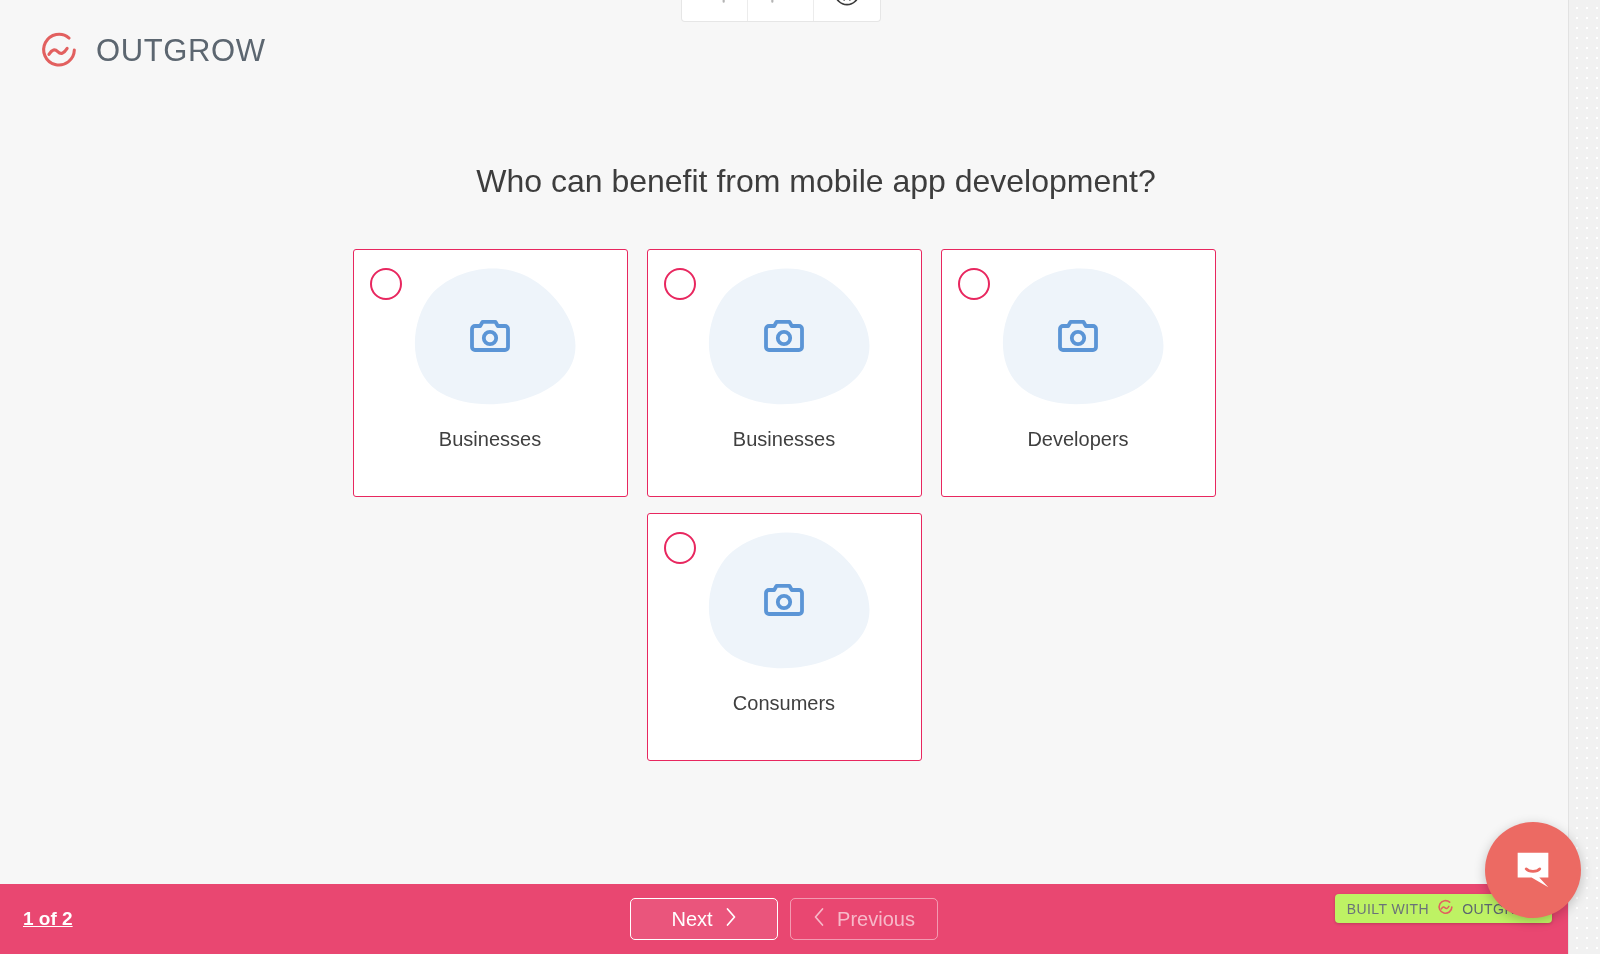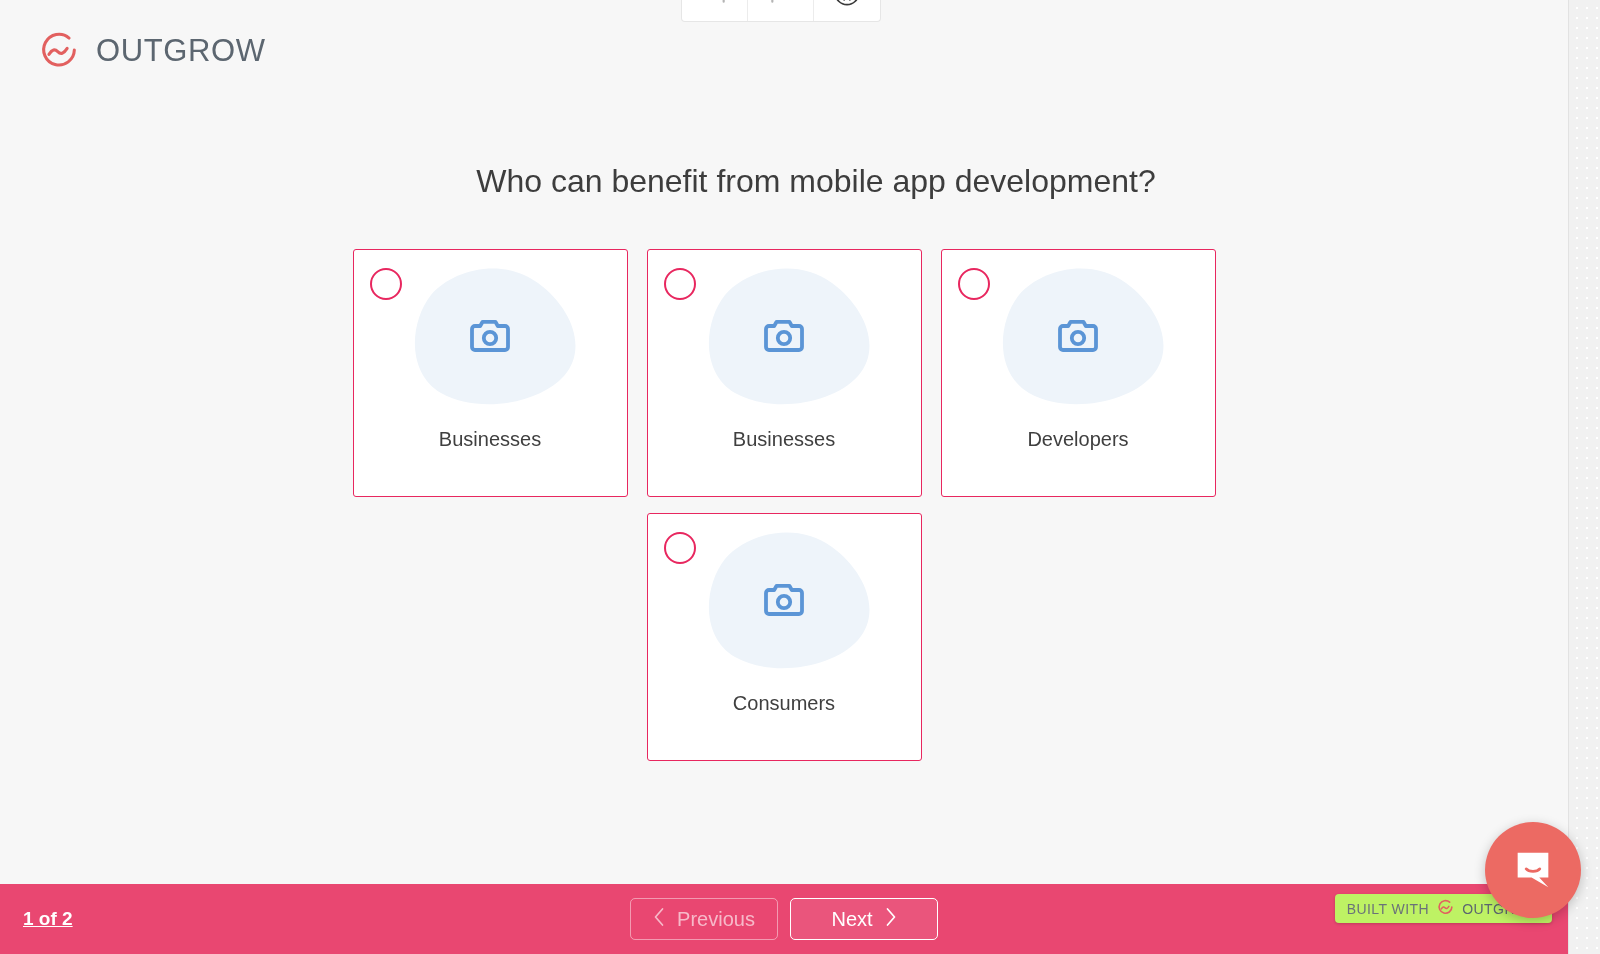--- a/index.html
+++ b/index.html
@@ -374,35 +374,35 @@
         </span>
       </div>
       <div class="opt-label">Consumers</div>
     </div>
 
   </div>
 
   <div class="bottom-bar">
     <div class="progress-label">1 of 2</div>
     <div class="nav-wrap">
-      <div class="nav-btn nav-prev">
-        <span class="chev">
-          <svg width="13" height="20" viewBox="0 0 12 20" fill="none" stroke="currentColor" stroke-width="1.7" stroke-linecap="round" stroke-linejoin="round">
-            <polyline points="9 2 2 10 9 18"></polyline>
-          </svg>
-        </span>
-        <span>Previous</span>
-      </div>
       <div class="nav-btn nav-next">
         <span>Next</span>
         <span class="chev">
           <svg width="13" height="20" viewBox="0 0 12 20" fill="none" stroke="currentColor" stroke-width="1.7" stroke-linecap="round" stroke-linejoin="round">
             <polyline points="3 2 10 10 3 18"></polyline>
           </svg>
         </span>
+      </div>
+      <div class="nav-btn nav-prev">
+        <span class="chev">
+          <svg width="13" height="20" viewBox="0 0 12 20" fill="none" stroke="currentColor" stroke-width="1.7" stroke-linecap="round" stroke-linejoin="round">
+            <polyline points="9 2 2 10 9 18"></polyline>
+          </svg>
+        </span>
+        <span>Previous</span>
       </div>
     </div>
   </div>
 
   <div class="built-badge">
     <span class="bw">BUILT WITH</span>
     <span>
       <svg width="19" height="19" viewBox="0 0 48 48" fill="none">
         <path d="M34.5 10.5A16 16 0 1 0 40 23" stroke="#e2605f" stroke-width="4" stroke-linecap="round"></path>
         <path d="M13.5 27.5c3.5-5.5 6.2-5.8 9.2-2.8 3.1 3.1 6.1 2.4 9.8-3.4" stroke="#e2605f" stroke-width="4" stroke-linecap="round" stroke-linejoin="round"></path>

